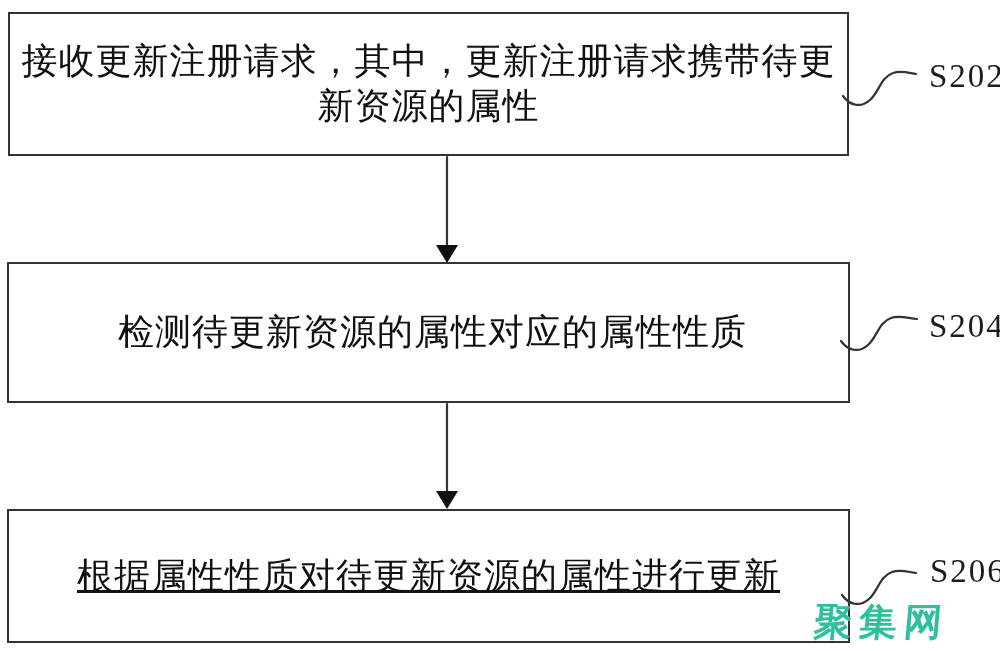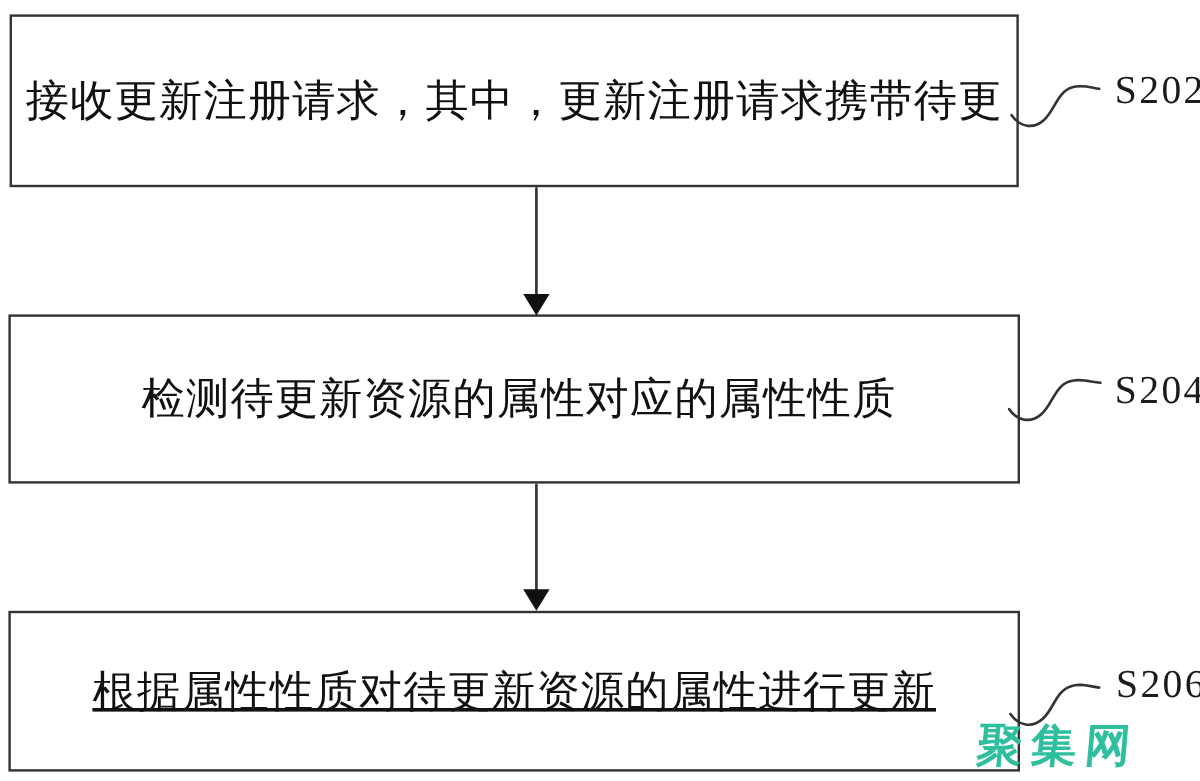--- a/index.html
+++ b/index.html
@@ -87,20 +87,21 @@
     white-space: nowrap;
   }
 </style>
 </head>
 <body>
 
 <div class="canvas">
 
   <div class="flow-box" id="box1">
     <div>接收更新注册请求，其中，更新注册请求携带待更</div>
+    <div>新资源的属性</div>
   </div>
 
   <div class="flow-box" id="box2">
     <div>检测待更新资源的属性对应的属性性质</div>
   </div>
 
   <div class="flow-box" id="box3">
     <div>根据属性性质对待更新资源的属性进行更新</div>
   </div>
 

